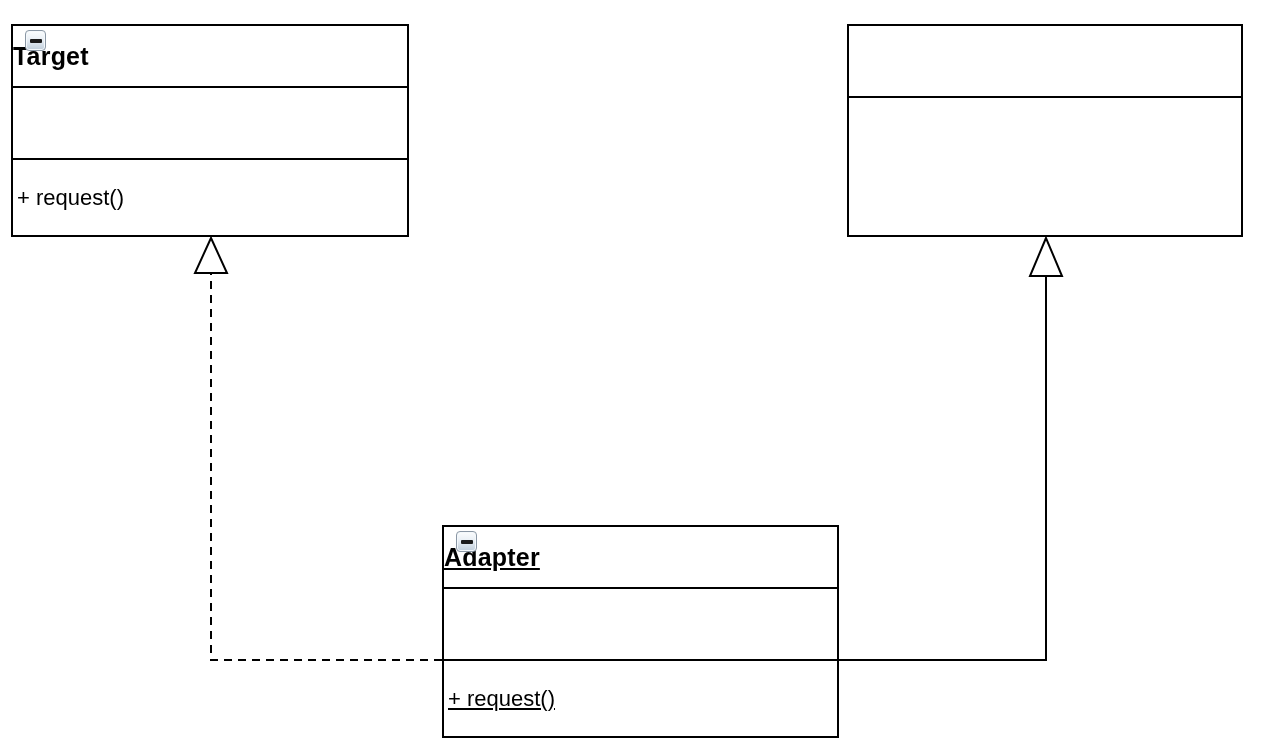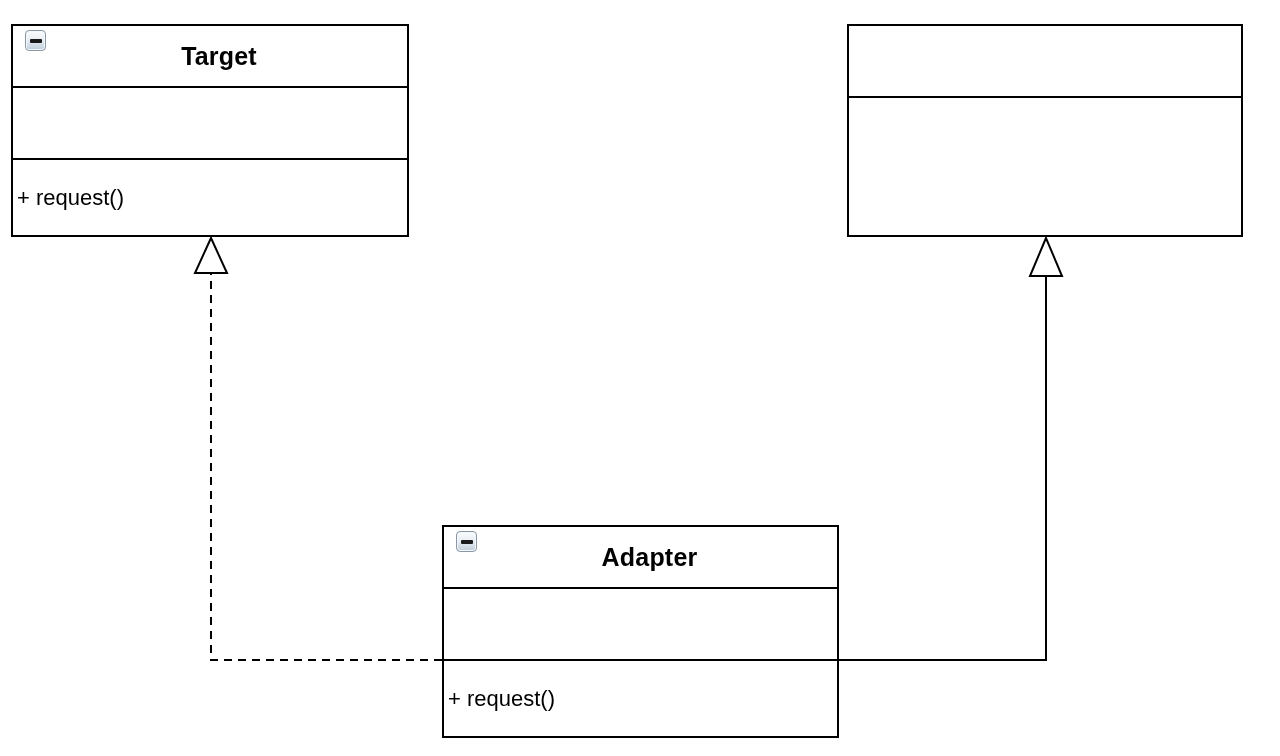--- a/index.html
+++ b/index.html
@@ -23,30 +23,28 @@
     height: 756px;
   }
   .uml-class {
     position: absolute;
     background: #ffffff;
     border: 2px solid #000000;
     box-sizing: border-box;
   }
   .uml-class.target  { left: 11px;  top: 24px;  width: 398px; height: 213px; }
   .uml-class.adaptee { left: 847px; top: 24px;  width: 396px; height: 213px; }
-  .uml-class.adapter { left: 442px; top: 525px; width: 397px; height: 213px; }
+  .uml-class.adapter { left: 442px; top: 525px; width: 397px; height: 213px; text-decoration: underline; }
 
   .uml-header {
     position: relative;
     height: 60px;
     border-bottom: 2px solid #000000;
     display: flex;
     align-items: center;
-    justify-content: center;
-    padding-left: 18px;
   }
   .uml-title {
     font-size: 25px;
     font-weight: bold;
     color: #000000;
     letter-spacing: 0.2px;
   }
   .collapse-btn {
     position: absolute;
     left: 12px;

